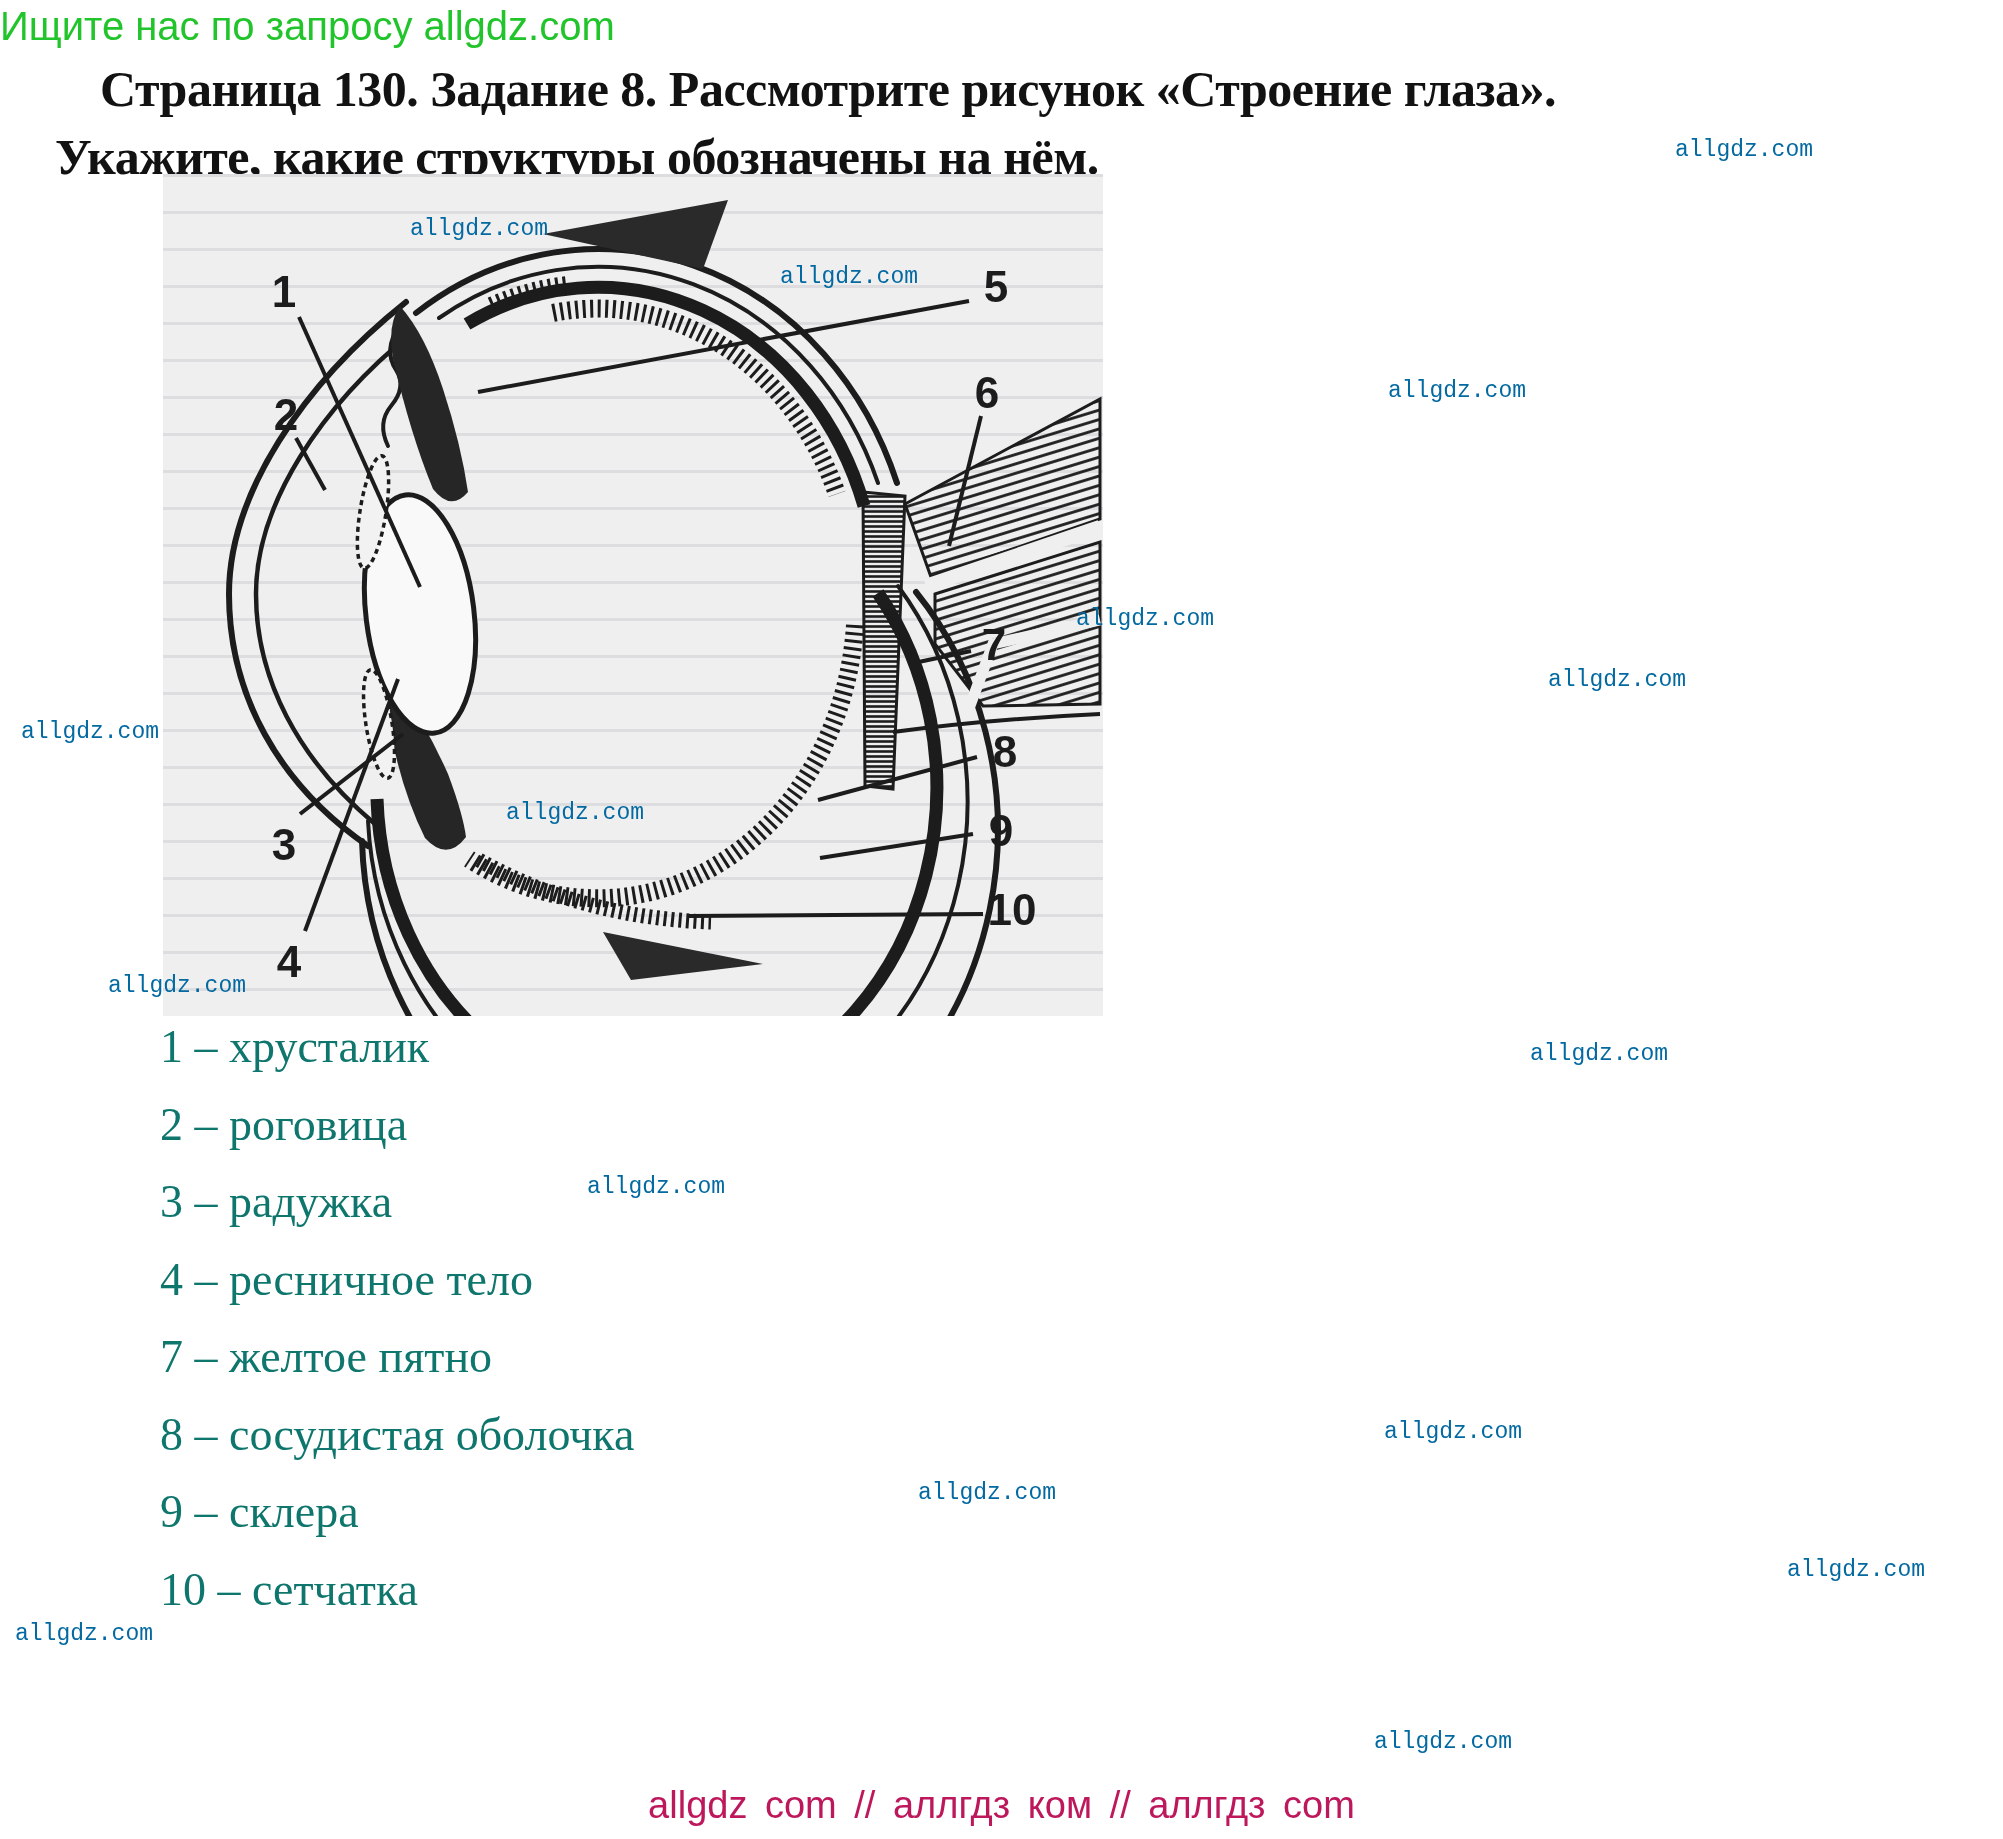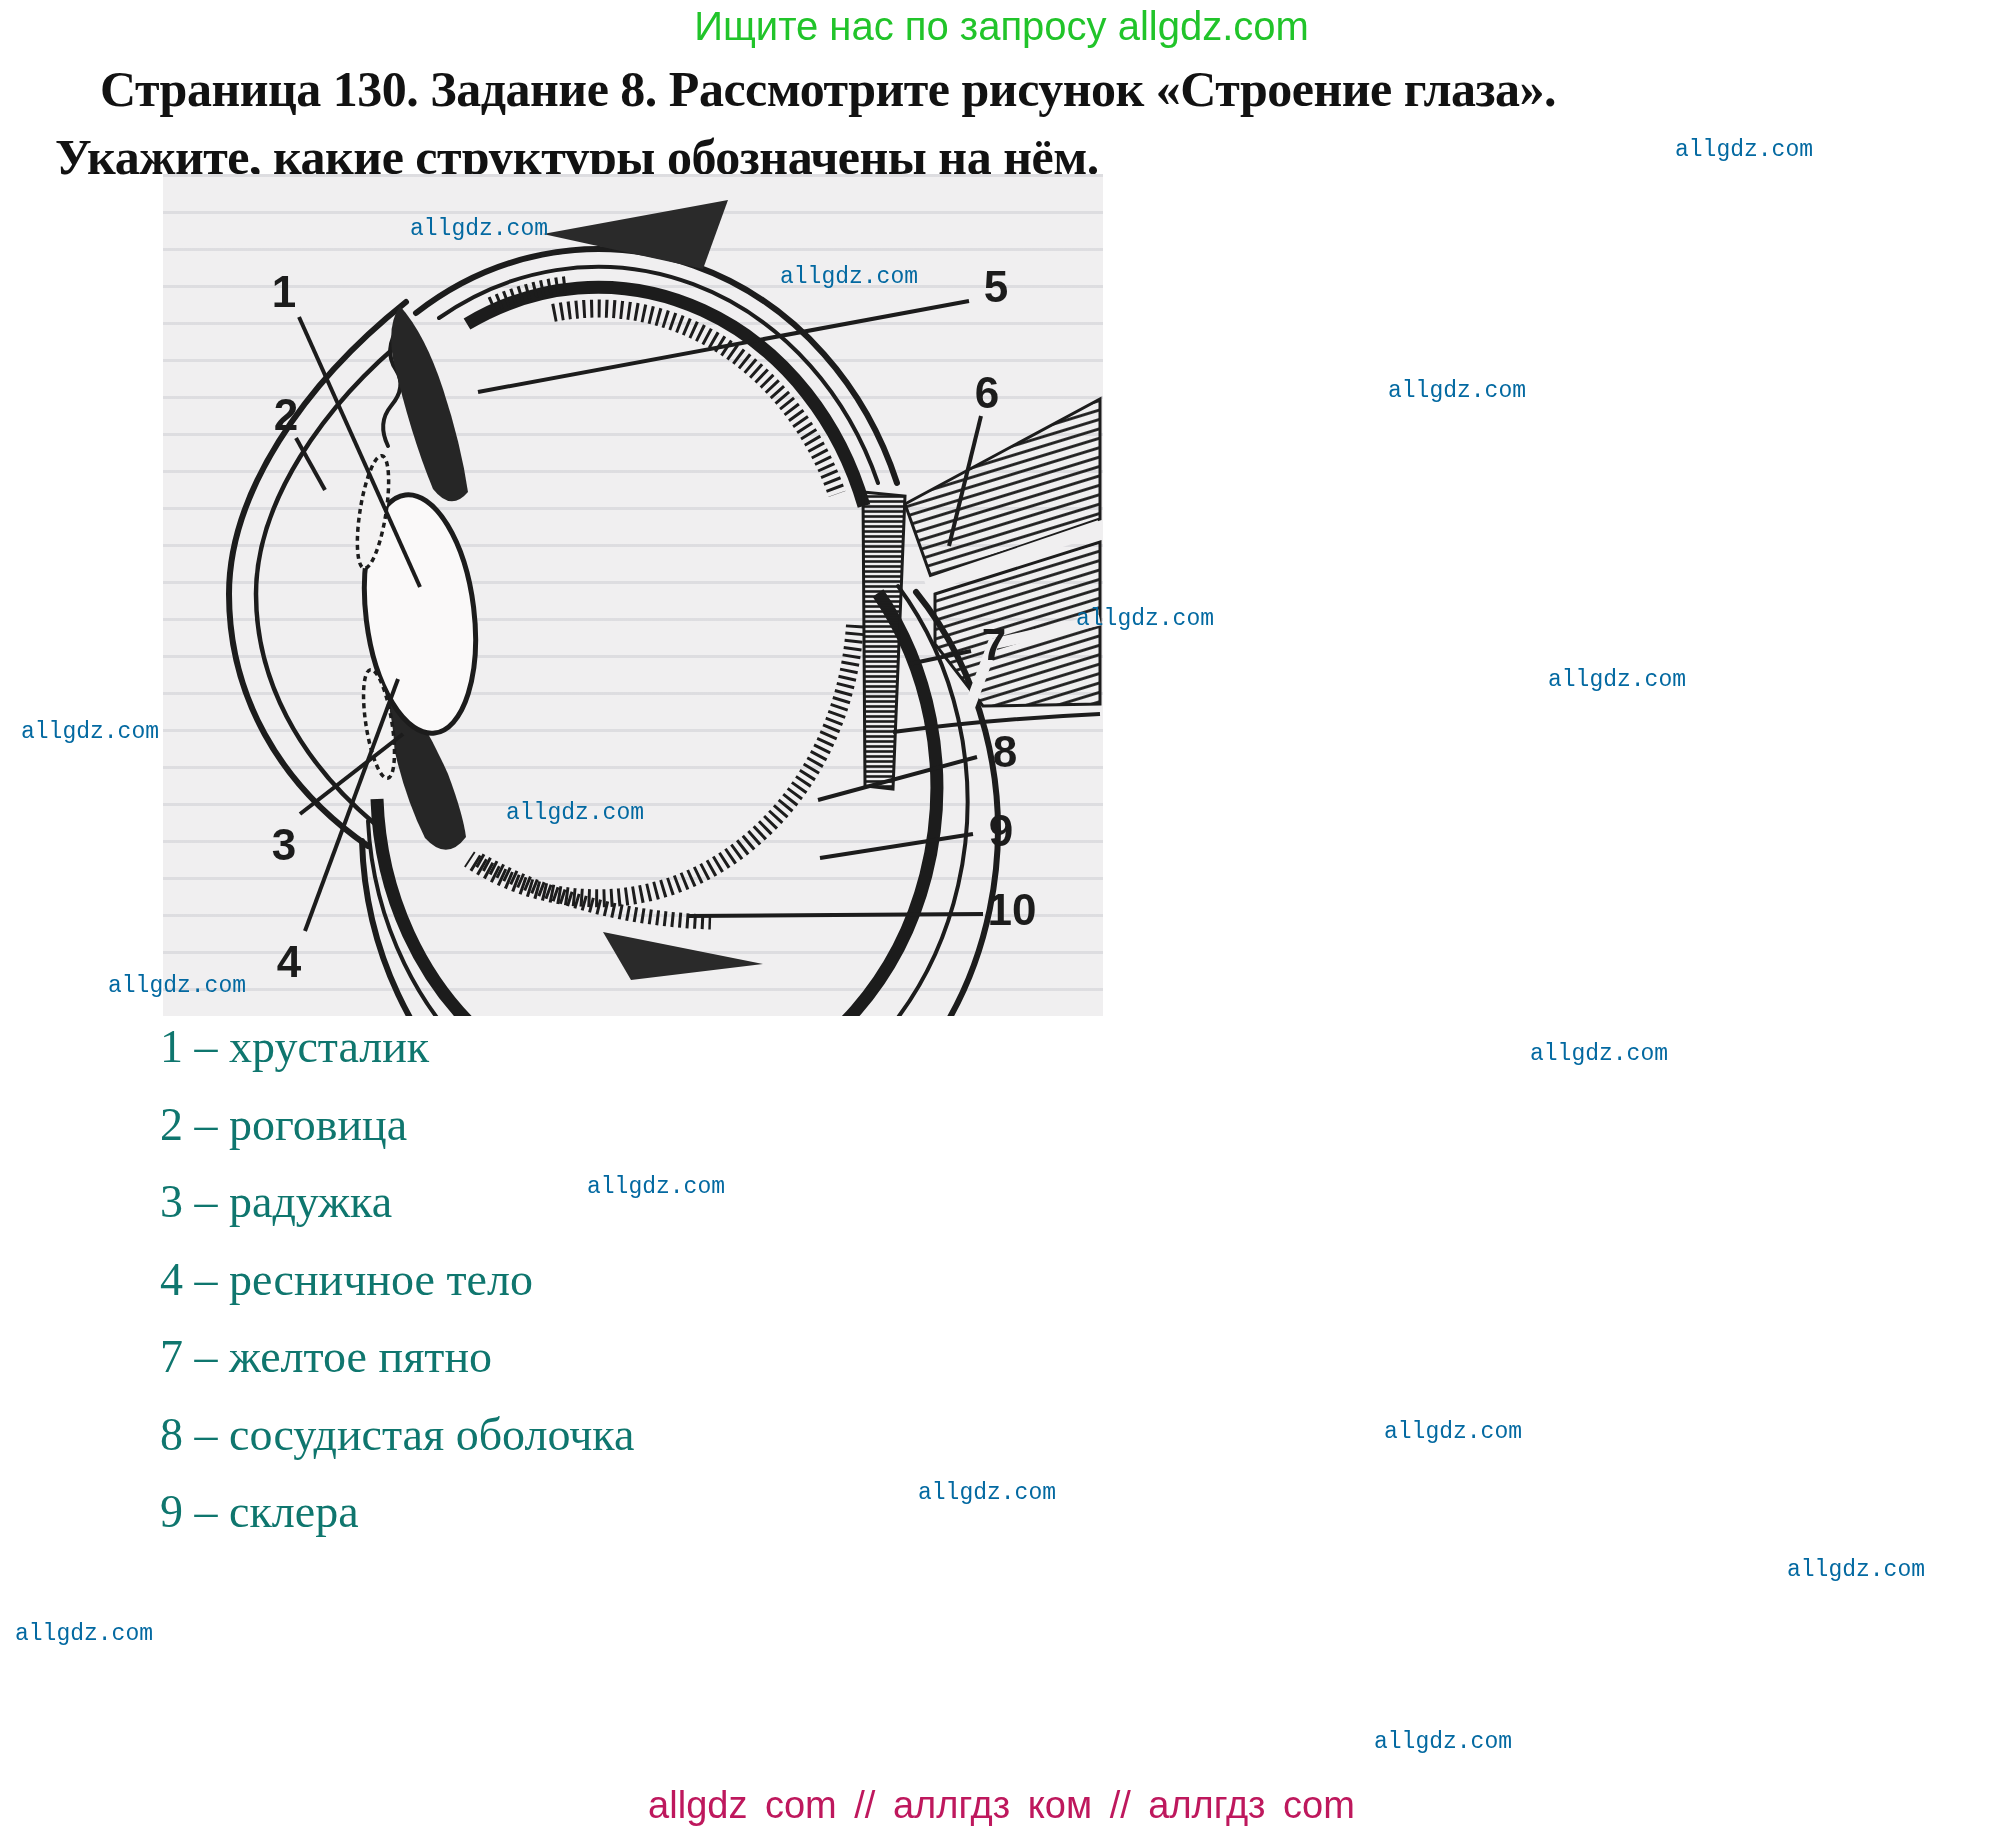--- a/index.html
+++ b/index.html
@@ -1,21 +1,21 @@
 <!DOCTYPE html>
 <html><head>
 <meta charset="utf-8">
 <style>
   html,body{margin:0;padding:0;}
   body{
     width:2003px;height:1839px;position:relative;overflow:hidden;
     background:#ffffff;font-family:"Liberation Sans",sans-serif;color:#161616;
   }
   .promo{
-    position:absolute;top:2px;left:0;width:100%;text-align:center;
+    position:absolute;top:2px;left:0;width:100%;
     font-size:40px;line-height:48px;font-weight:400;white-space:nowrap;
   }
   .title-line{
     position:absolute;font-family:"Liberation Serif",serif;font-weight:bold;
     font-size:50px;color:#121212;white-space:nowrap;letter-spacing:-0.5px;
   }
   #title-line-1{left:100px;top:60px;}
   #title-line-2{left:55px;top:128px;}
   .scan{
     position:absolute;left:163px;top:174px;width:940px;height:842px;
@@ -133,20 +133,21 @@
 </div>
 
 <div class="answers">
     <div class="row">1 – хрусталик</div>
     <div class="row">2 – роговица</div>
     <div class="row">3 – радужка</div>
     <div class="row">4 – ресничное тело</div>
     <div class="row">7 – желтое пятно</div>
     <div class="row">8 – сосудистая оболочка</div>
     <div class="row">9 – склера</div>
+    <div class="row">10 – сетчатка</div>
   </div>
 
 <div class="footer" style="color: #be185d;">allgdz com // аллгдз ком // аллгдз com</div>
 
 <div class="wm" style="left: 1675px; top: 131px;">allgdz.com</div>
 <div class="wm" style="left: 410px; top: 210px;">allgdz.com</div>
 <div class="wm" style="left: 780px; top: 258px;">allgdz.com</div>
 <div class="wm" style="left: 1388px; top: 372px;">allgdz.com</div>
 <div class="wm" style="left: 1076px; top: 600px;">allgdz.com</div>
 <div class="wm" style="left: 1548px; top: 661px;">allgdz.com</div>

